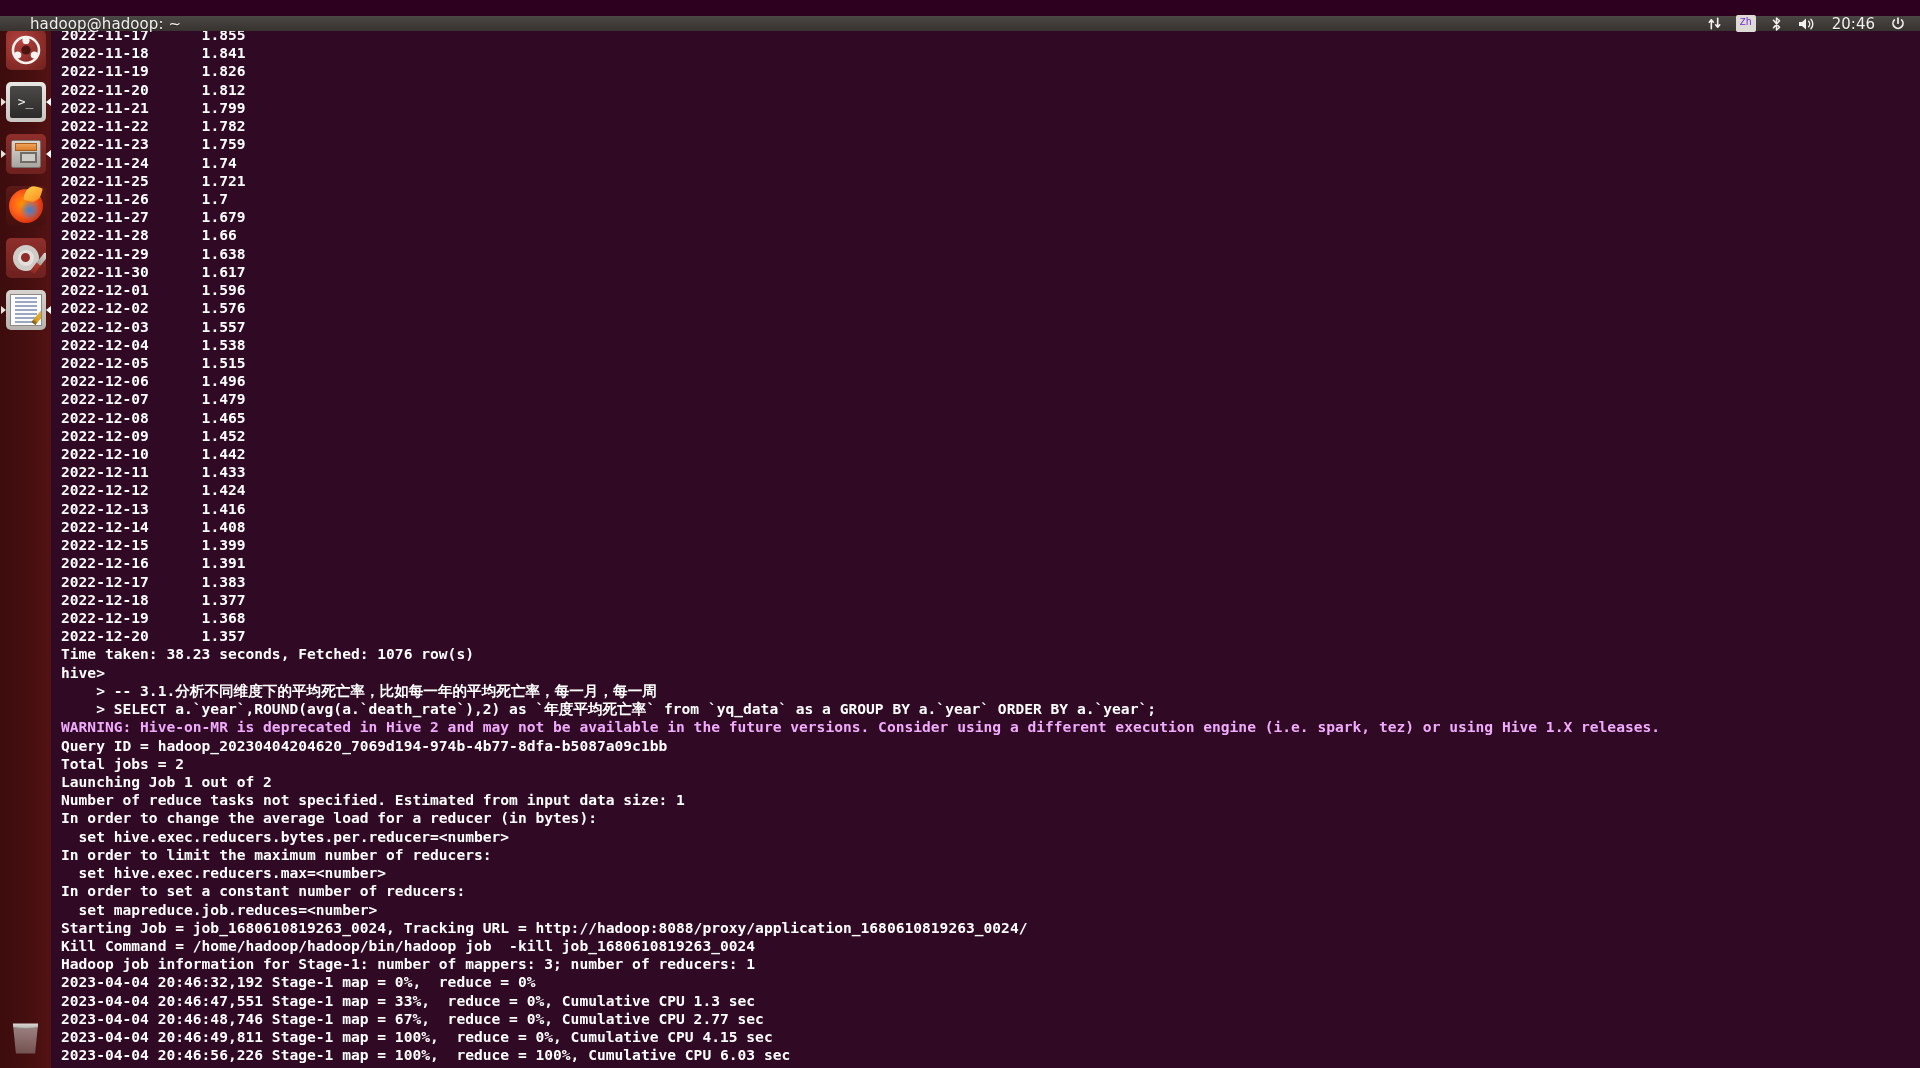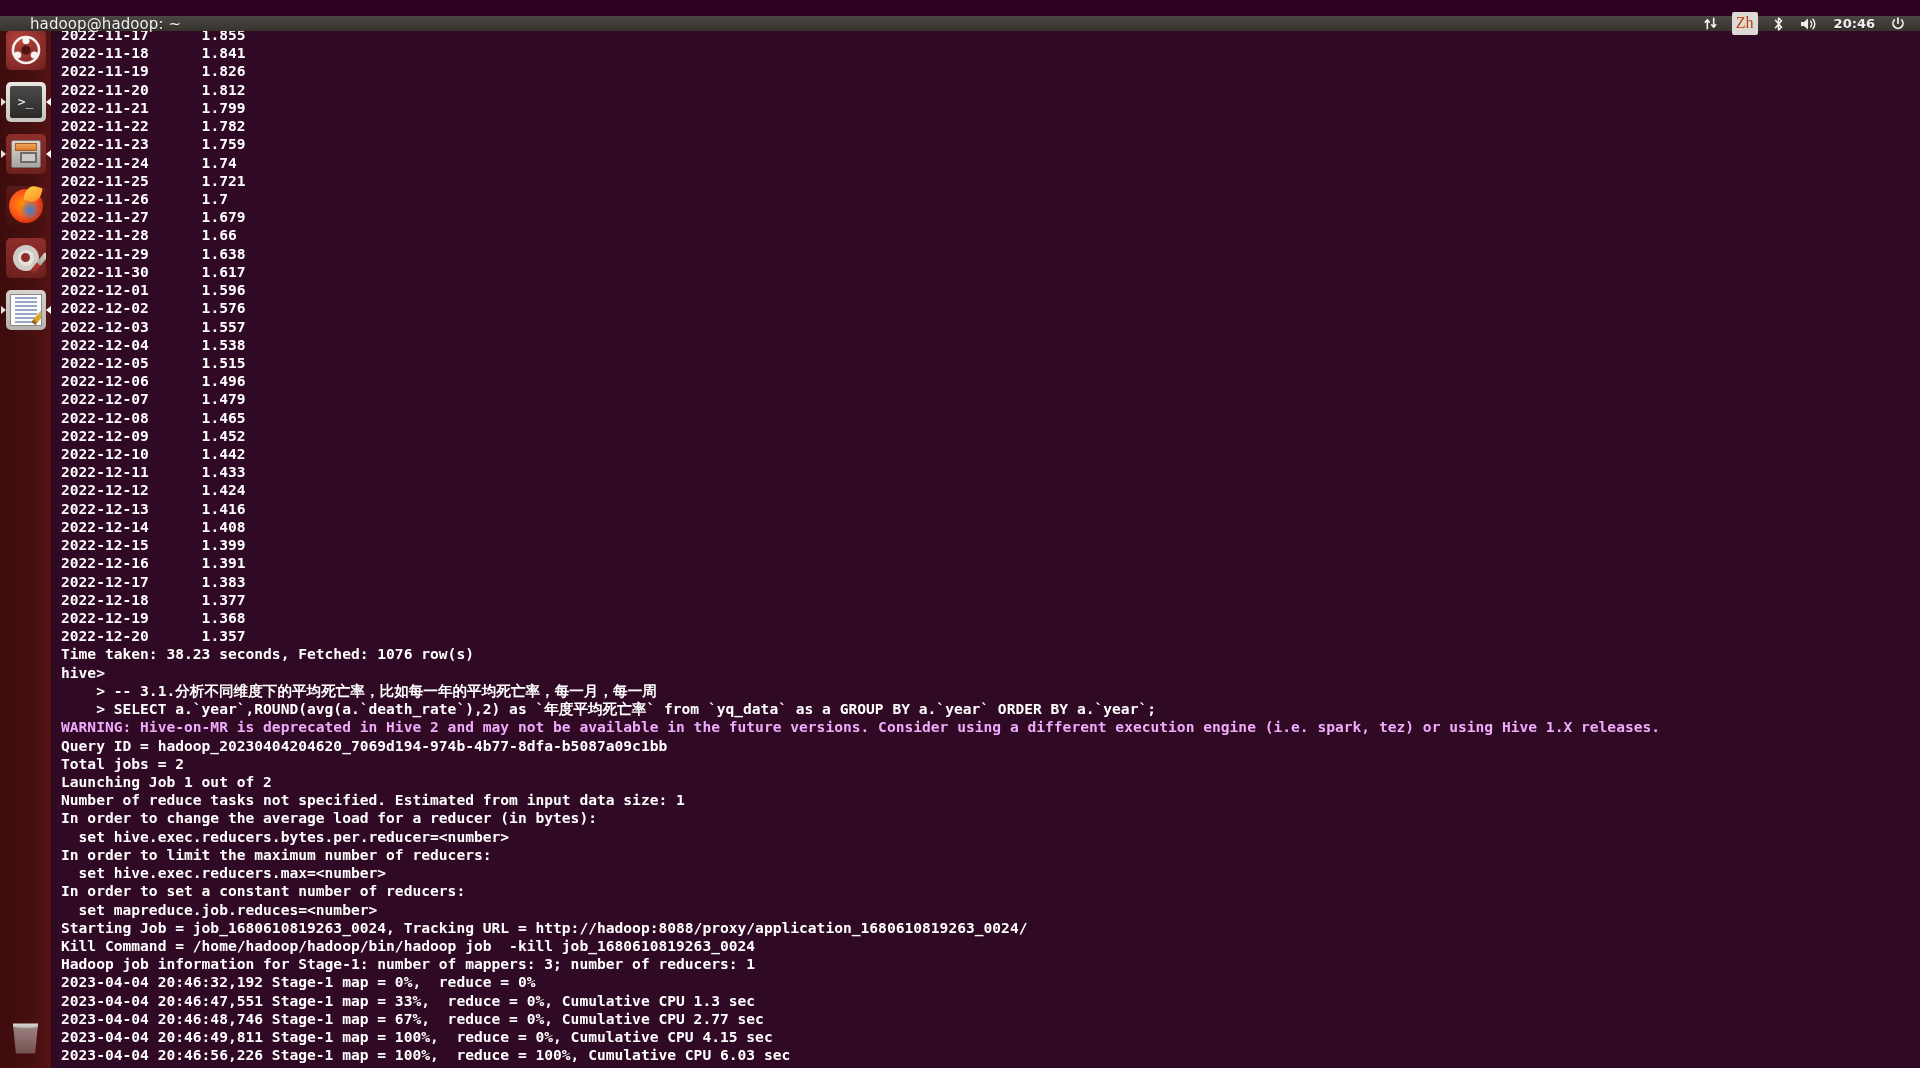--- a/index.html
+++ b/index.html
@@ -35,35 +35,34 @@
     padding-right: 7px;
     gap: 0px;
   }
   .tray-item {
     display: flex; align-items: center; justify-content: center;
     height: 24px;
     padding: 0 7px;
     color: #f2f1f0;
   }
   .tray-clock {
-    font-size: 13px;
+    font-size: 15px;
     color: #f2f1f0;
     padding: 0 8px;
     white-space: nowrap;
     text-shadow: 0 1px 0 rgba(0,0,0,.4);
-    font-weight: bold;
   }
   .ime-box {
     background: #dedbd7;
-    color: #c2410c;
-    font-size: 16px;
+    color: #6d28d9;
+    font-size: 10px;
     line-height: 1;
     padding: 3px 4px 4px 4px;
     border-radius: 2px;
-    font-family: Liberation Serif, serif;
+    font-family: Liberation Mono, monospace;
   }
 
   
   #launcher {
     position: absolute; top: 24px; left: 0;
     width: 51px; height: 1044px;
     background: rgba(58, 11, 12, 0.92);
     background: linear-gradient(to right, #3d0c0d 0%, #460f10 60%, #551213 100%);
     z-index: 40;
   }

